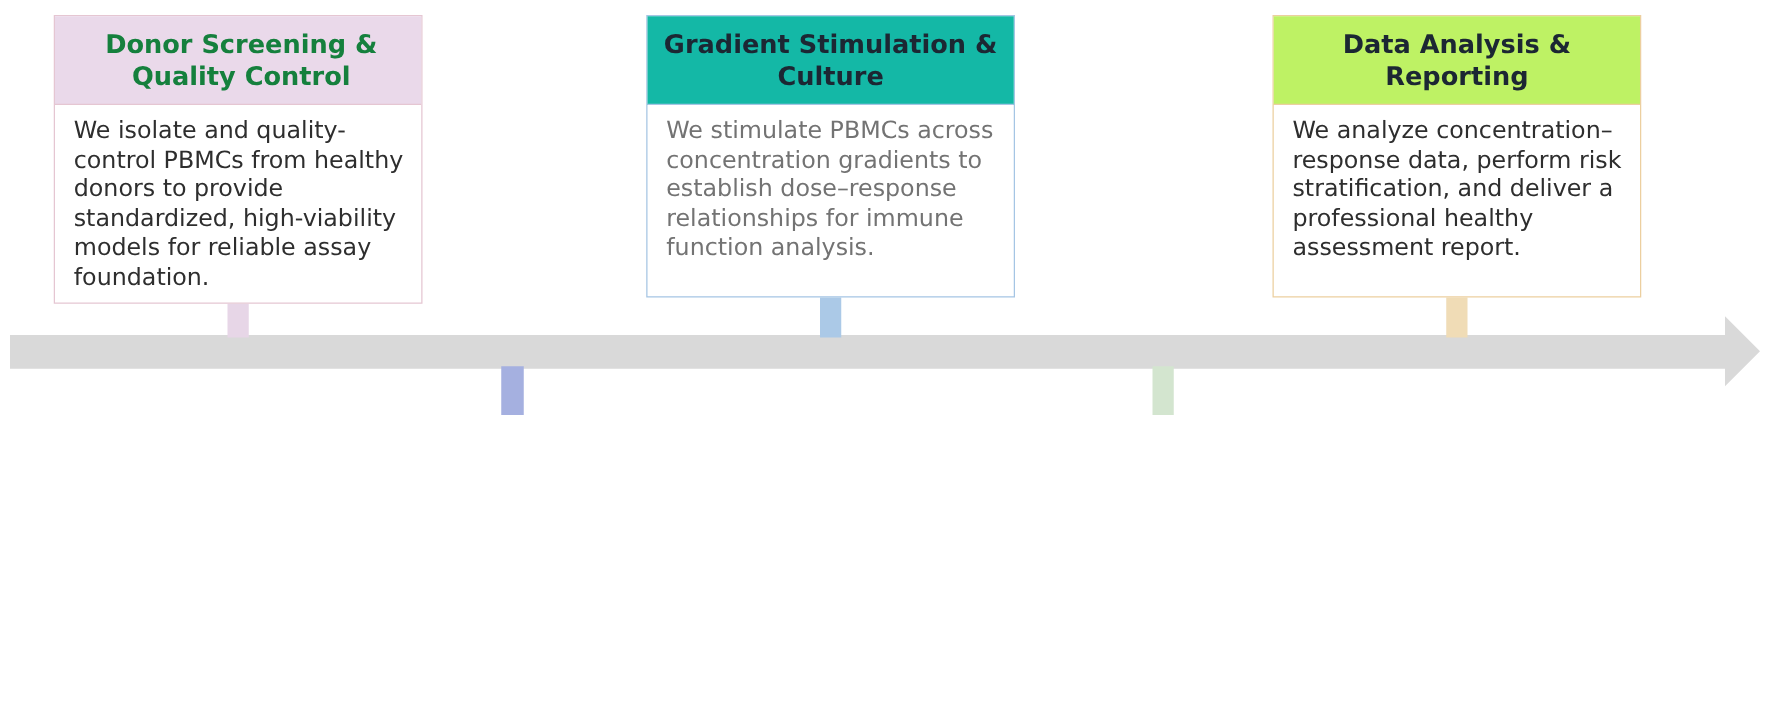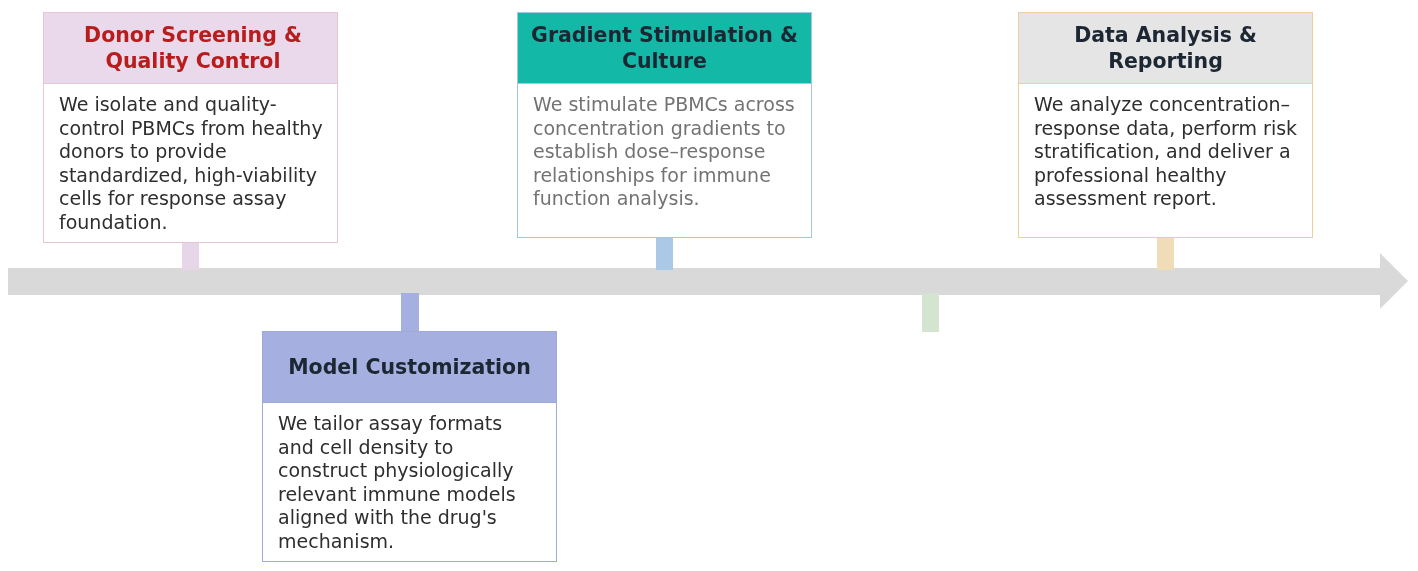--- a/index.html
+++ b/index.html
@@ -85,33 +85,29 @@
   <div class="timeline-bar" style="background-color: rgb(217, 217, 217);"></div>
   <div class="timeline-arrowhead" style="border-left-color: rgb(217, 217, 217);"></div>
 
   <div class="connector conn-1" style="background-color: rgb(231, 214, 231);"></div>
   <div class="connector conn-2" style="background-color: rgb(171, 201, 231);"></div>
   <div class="connector conn-3" style="background-color: rgb(240, 220, 182);"></div>
   <div class="connector conn-4" style="background-color: rgb(165, 176, 224);"></div>
   <div class="connector conn-5" style="background-color: rgb(211, 229, 207);"></div>
 
   <div class="card card-1" style="border-color: rgb(229, 198, 210);">
-    <div class="card-header" style="background-color: rgb(234, 217, 234); color: #b91c1c; padding-left: 15px;">Donor Screening &amp; Quality Control</div>
-    <div class="card-body" style="color: rgb(46, 46, 46);">We isolate and quality-control PBMCs from healthy donors to provide standardized, high-viability cells for response assay foundation.</div>
+    <div class="card-header" style="background-color: rgb(234, 217, 234); color: #15803d; padding-left: 15px;">Donor Screening &amp; Quality Control</div>
+    <div class="card-body" style="color: rgb(46, 46, 46);">We isolate and quality-control PBMCs from healthy donors to provide standardized, high-viability models for reliable assay foundation.</div>
   </div>
 
   <div class="card card-2" style="border-color: rgb(165, 197, 228);">
     <div class="card-header" style="background-color: #14b8a6; color: rgb(28, 39, 51);">Gradient Stimulation &amp; Culture</div>
     <div class="card-body" style="color: #737373;">We stimulate PBMCs across concentration gradients to establish dose–response relationships for immune function analysis.</div>
   </div>
 
   <div class="card card-3" style="border-color: rgb(236, 207, 159);">
-    <div class="card-header" style="background-color: #e5e5e5; color: rgb(28, 39, 51);">Data Analysis &amp; Reporting</div>
+    <div class="card-header" style="background-color: #bef264; color: rgb(28, 39, 51);">Data Analysis &amp; Reporting</div>
     <div class="card-body" style="color: rgb(46, 46, 46);">We analyze concentration–response data, perform risk stratification, and deliver a professional healthy assessment report.</div>
   </div>
 
-  <div class="card card-4" style="border-color: rgb(159, 169, 220);">
-    <div class="card-header" style="background-color: rgb(165, 176, 224); color: rgb(28, 39, 51);">Model Customization</div>
-    <div class="card-body" style="color: rgb(46, 46, 46);">We tailor assay formats and cell density to construct physiologically relevant immune models aligned with the drug's mechanism.</div>
-  </div>
 
 
 </div>
 
 </body></html>

